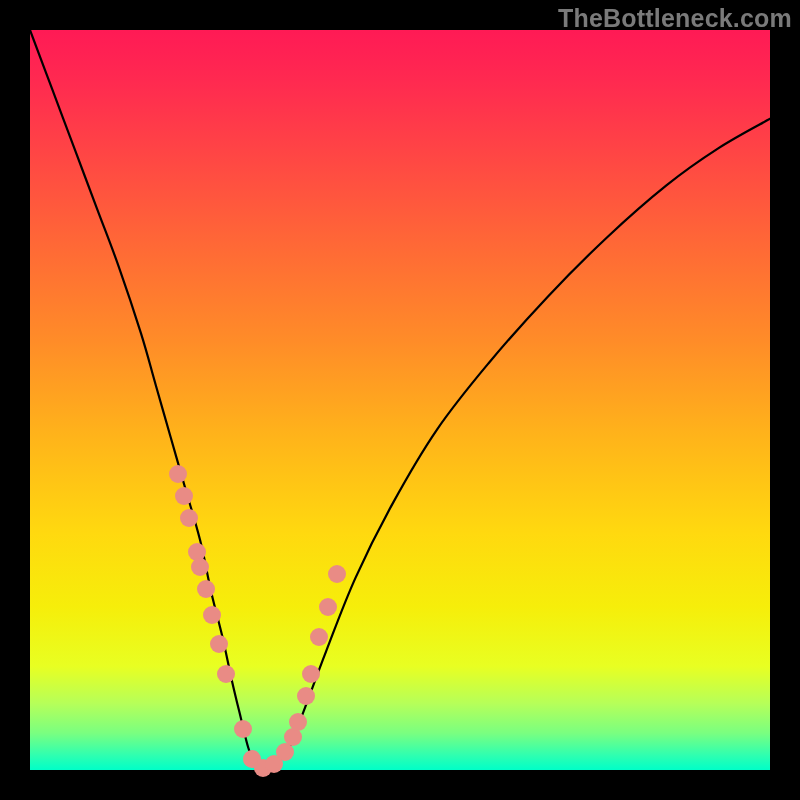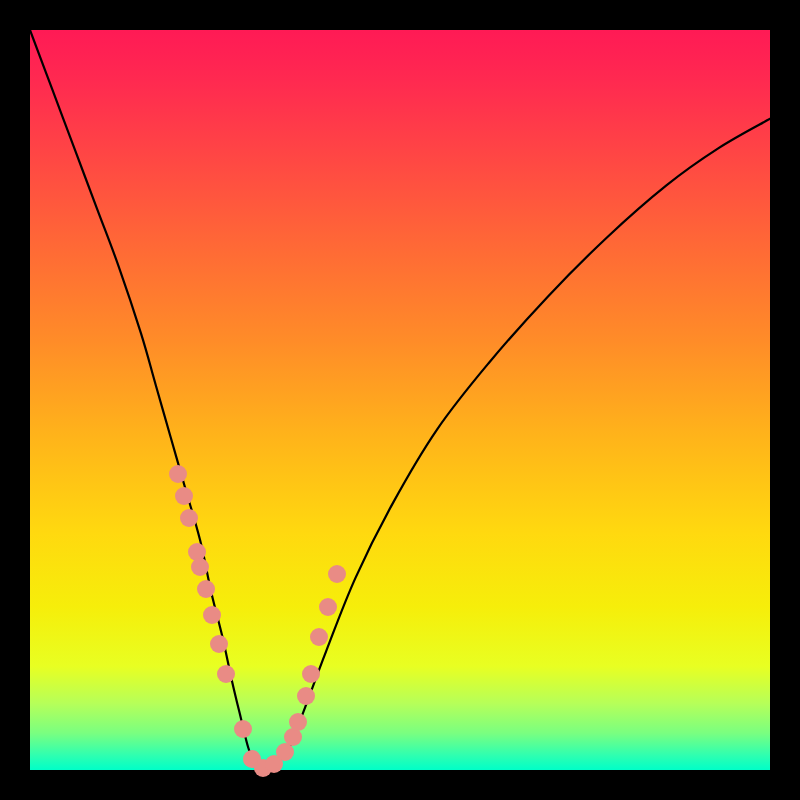--- a/index.html
+++ b/index.html
@@ -54,20 +54,21 @@
     height: 18px;
     border-radius: 50%;
     background: #e98b85;
     transform: translate(-50%, -50%);
   }
 </style>
 </head>
 <body>
 
 <div class="frame">
+  <div class="watermark">TheBottleneck.com</div>
   <div class="plot-area">
     <svg class="curve" viewBox="0 0 740 740" preserveAspectRatio="none">
       <path id="curve-path" d="M 0.00 0.00 C 4.00 10.66, 14.21 37.89, 22.20 59.20 C 30.19 80.51, 36.41 97.09, 44.40 118.40 C 52.39 139.71, 58.61 156.29, 66.60 177.60 C 74.59 198.91, 80.81 214.16, 88.80 236.80 C 96.79 259.44, 104.34 282.09, 111.00 303.40 C 117.66 324.71, 120.47 336.55, 125.80 355.20 C 131.13 373.85, 135.27 388.35, 140.60 407.00 C 145.93 425.65, 150.07 440.15, 155.40 458.80 C 160.73 477.45, 165.54 491.95, 170.20 510.60 C 174.86 529.25, 177.30 545.08, 181.30 562.40 C 185.30 579.72, 188.67 590.82, 192.40 606.80 C 196.13 622.78, 198.69 636.55, 202.02 651.20 C 205.35 665.85, 207.97 676.21, 210.90 688.20 C 213.83 700.19, 215.64 709.14, 218.30 717.80 C 220.96 726.46, 223.04 732.30, 225.70 736.30 C 228.36 740.30, 229.77 740.00, 233.10 740.00 C 236.43 740.00, 239.54 740.30, 244.20 736.30 C 248.86 732.30, 253.67 727.79, 259.00 717.80 C 264.33 707.81, 267.14 698.12, 273.80 680.80 C 280.46 663.48, 286.68 645.58, 296.00 621.60 C 305.32 597.62, 313.61 574.24, 325.60 547.60 C 337.59 520.96, 347.95 500.24, 362.60 473.60 C 377.25 446.96, 389.68 424.91, 407.00 399.60 C 424.32 374.29, 438.82 356.98, 458.80 333.00 C 478.78 309.02, 496.69 289.04, 518.00 266.40 C 539.31 243.76, 555.89 227.18, 577.20 207.20 C 598.51 187.22, 616.42 171.38, 636.40 155.40 C 656.38 139.42, 669.55 130.39, 688.20 118.40 C 706.85 106.41, 730.68 94.13, 740.00 88.80" fill="none" stroke="#000" stroke-width="2.2" stroke-linecap="round" stroke-linejoin="round"></path>
     </svg>
     <div id="dots-layer">
         <div class="dot" style="left: 148px; top: 444px;"></div>
         <div class="dot" style="left: 153.92px; top: 466.2px;"></div>
         <div class="dot" style="left: 159.1px; top: 488.4px;"></div>
         <div class="dot" style="left: 167.24px; top: 521.7px;"></div>
         <div class="dot" style="left: 170.2px; top: 536.5px;"></div>

